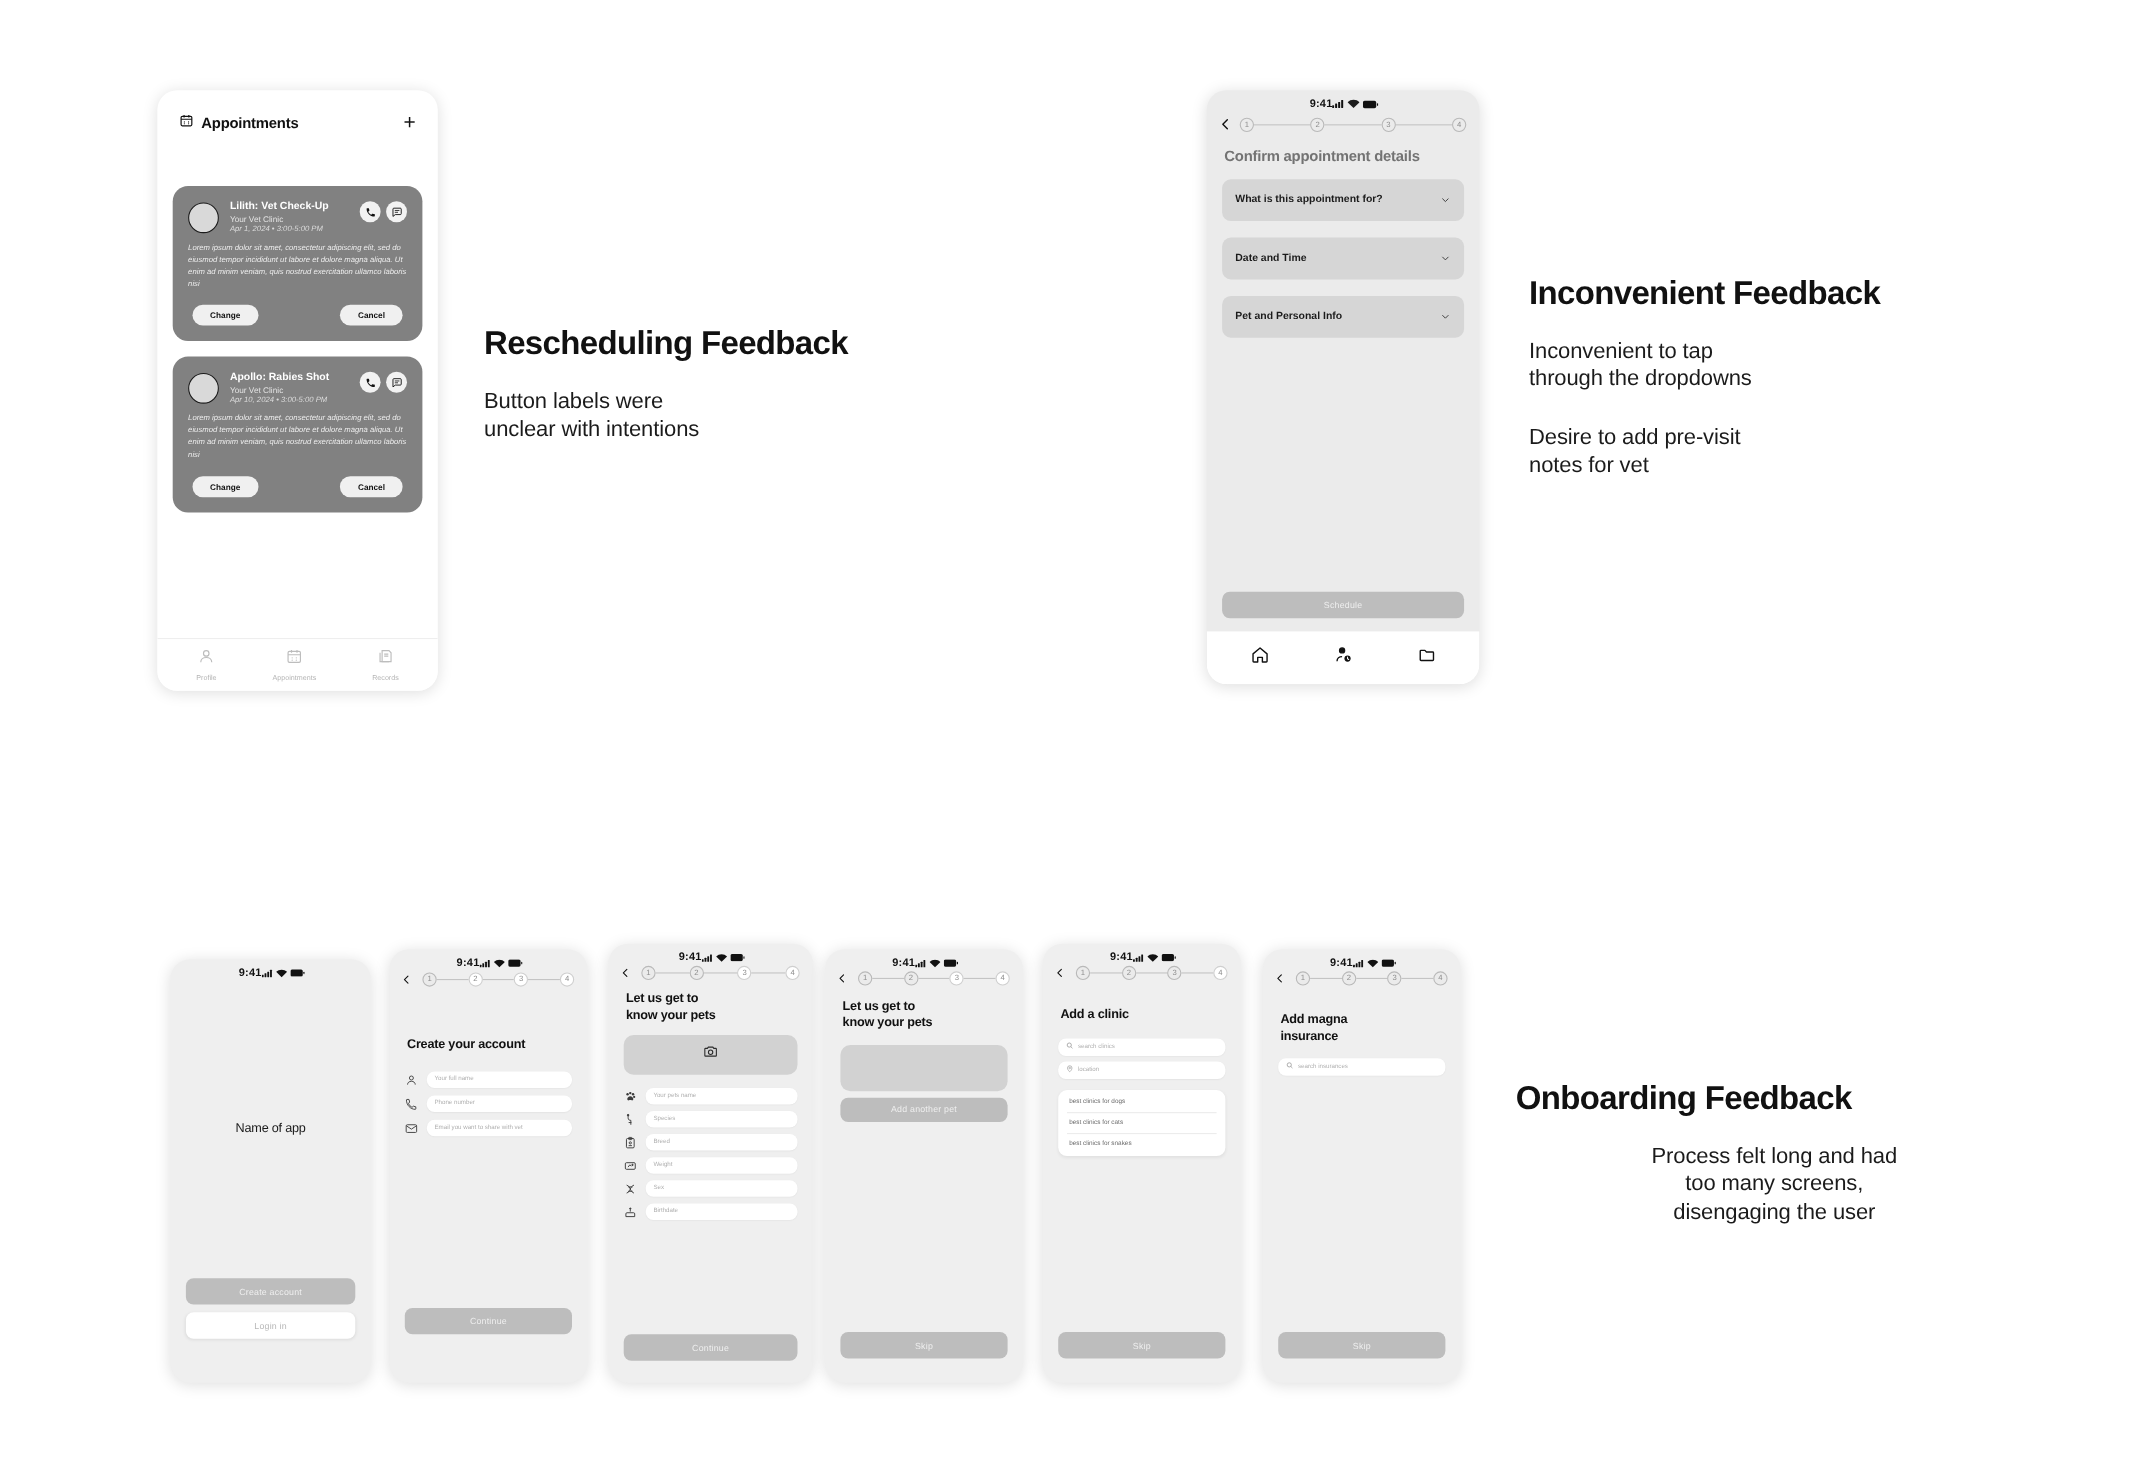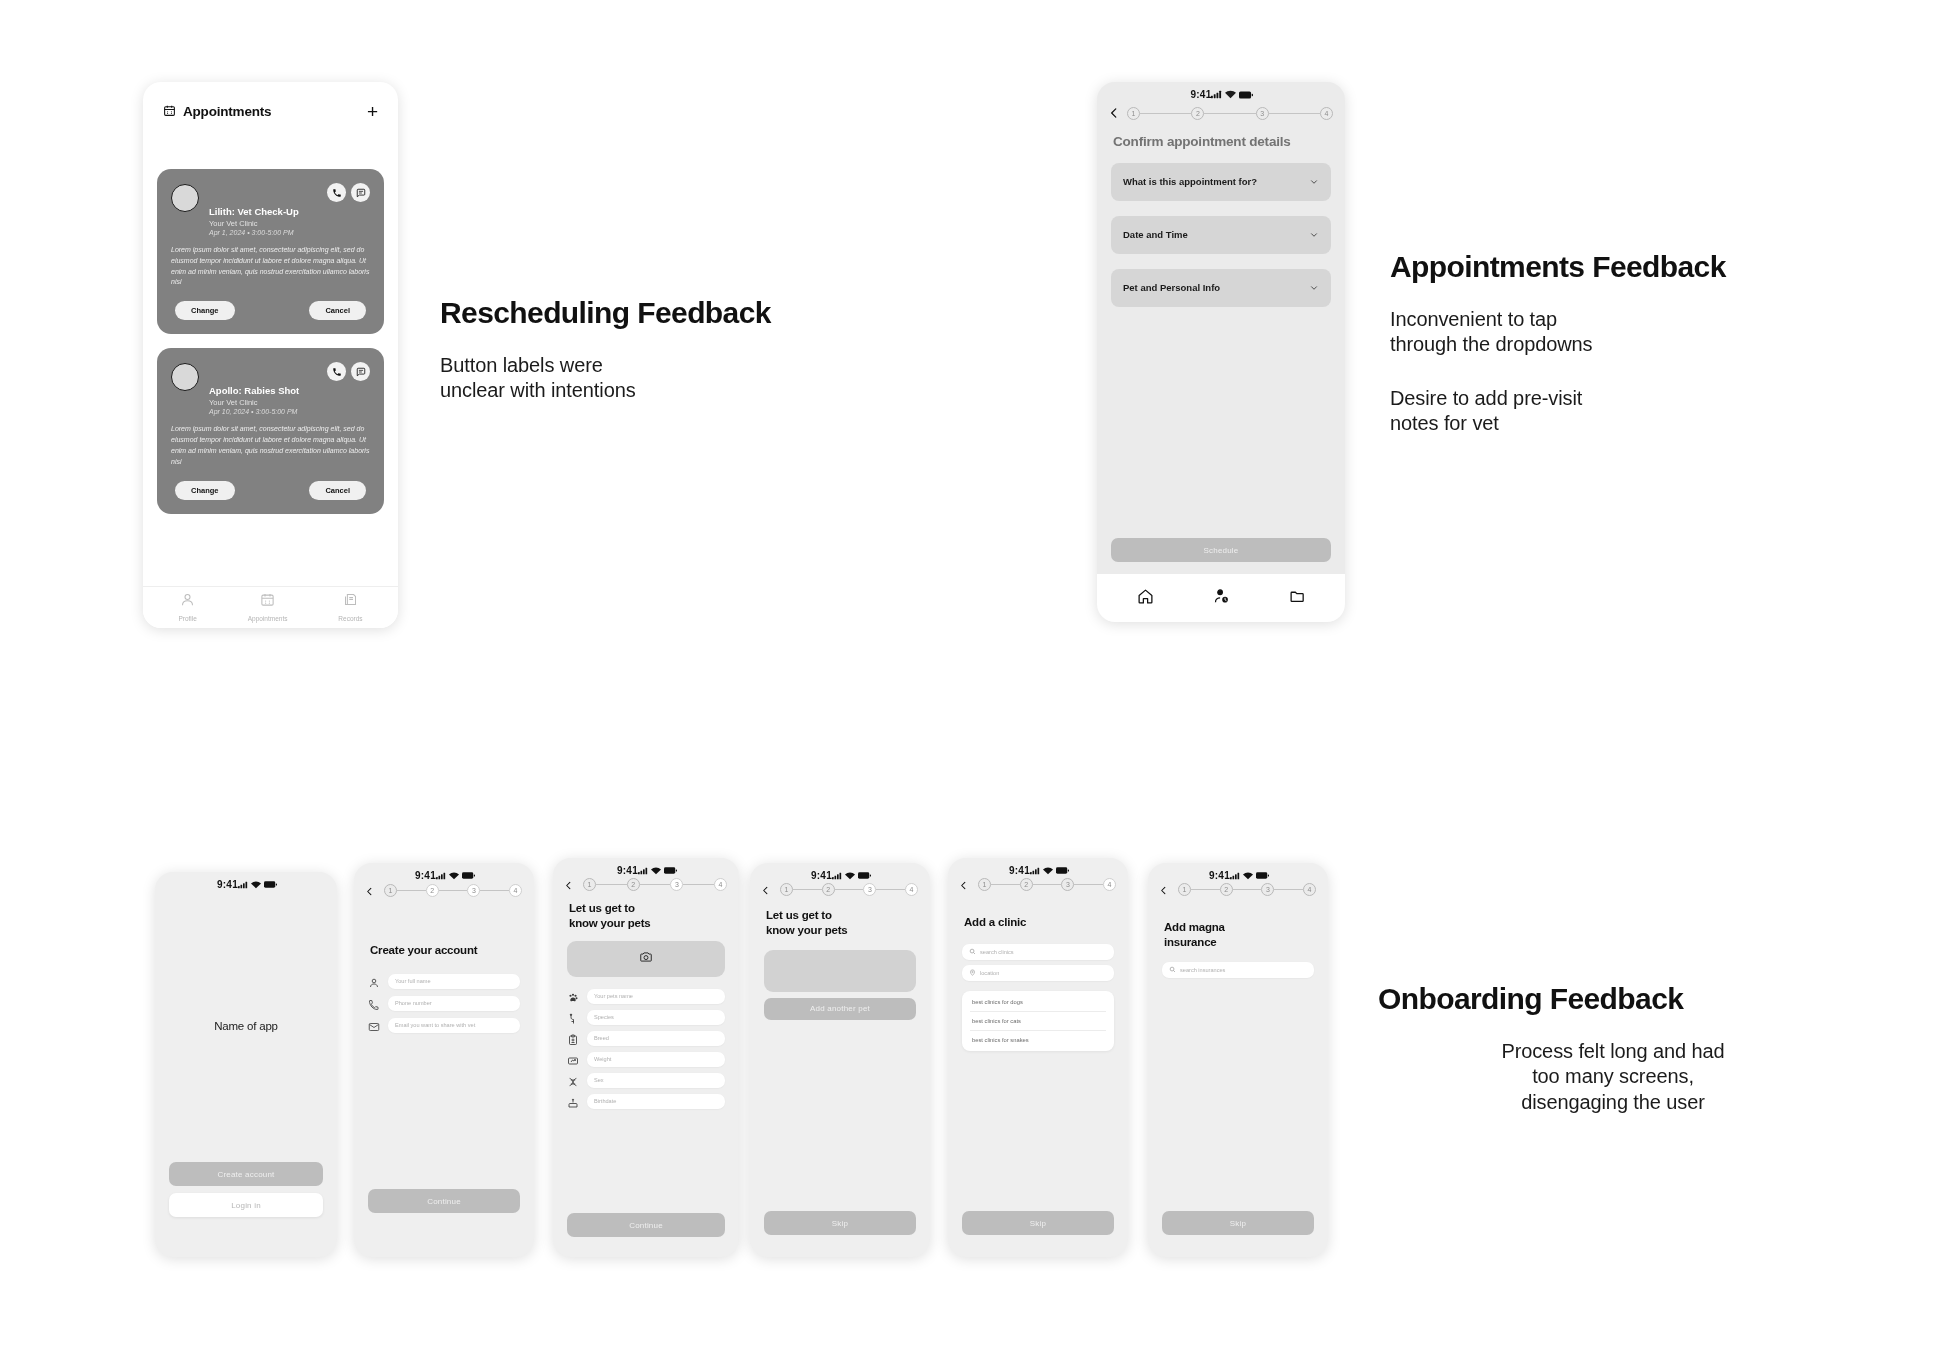--- a/index.html
+++ b/index.html
@@ -87,21 +87,21 @@
   .appt-head-title { font-size:13.5px; font-weight:700; color:#111; letter-spacing:-.2px; }
   .plus { font-size:19px; color:#111; line-height:1; font-weight:400; }
 
   .appt-cards { padding: 12px 14px 0 14px; display:flex; flex-direction:column; gap:14px; }
   .appt-card { background:#818181; border-radius:14px; padding: 13px 14px 14px 14px; }
   .appt-top { display:flex; align-items:flex-start; gap:10px; }
   .avatar {
     width:28px; height:28px; border-radius:50%;
     background:#d9d9d9; border:1.5px solid #1b1b1b; flex:0 0 auto; margin-top:2px;
   }
-  .appt-meta { flex:1; min-width:0;margin-top:24px; }
+  .appt-meta { flex:1; min-width:0; }
   .appt-title { font-size:9.5px; font-weight:700; color:#ffffff; line-height:1.25; }
   .appt-clinic { font-size:7.5px; color:#e2e2e2; margin-top:1px; }
   .appt-when { font-size:7px; color:#dcdcdc; font-style:italic; margin-top:1px; }
   .appt-actions { display:flex; gap:5px; flex:0 0 auto; margin-top:1px; }
   .circ-btn {
     width:19px; height:19px; border-radius:50%; background:#f2f2f2;
     display:flex; align-items:center; justify-content:center;
   }
   .appt-body {
     font-size:7px; line-height:1.55; color:#ededed; font-style:italic;
@@ -746,21 +746,21 @@
     <div class="cta" style="margin-bottom:22px;">Skip</div>
   </div>
 
   <div class="ann" style="left:440px; top:296px; width:470px;">
     <h2>Rescheduling Feedback</h2>
     <p style="white-space:pre-line;">Button labels were
 unclear with intentions</p>
   </div>
 
   <div class="ann" style="left:1390px; top:250px; width:470px;">
-    <h2>Appointments Feedback</h2>
+    <h2>Inconvenient Feedback</h2>
     <p style="white-space:pre-line;">Inconvenient to tap
 through the dropdowns</p>
     <p style="white-space:pre-line; margin-top:28px;">Desire to add pre-visit
 notes for vet</p>
   </div>
 
   <div class="ann" style="left:1378px; top:982px; width:470px;">
     <h2>Onboarding Feedback</h2>
     <p style="white-space:pre-line;text-align:center;">Process felt long and had
 too many screens,

